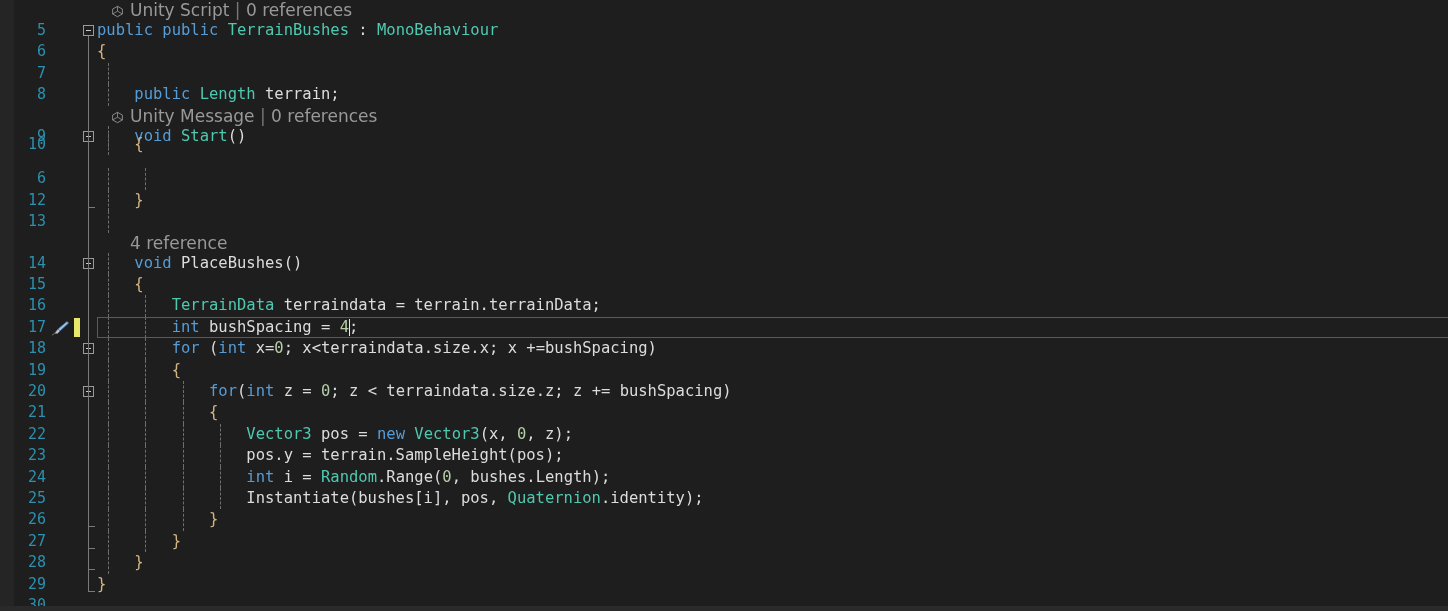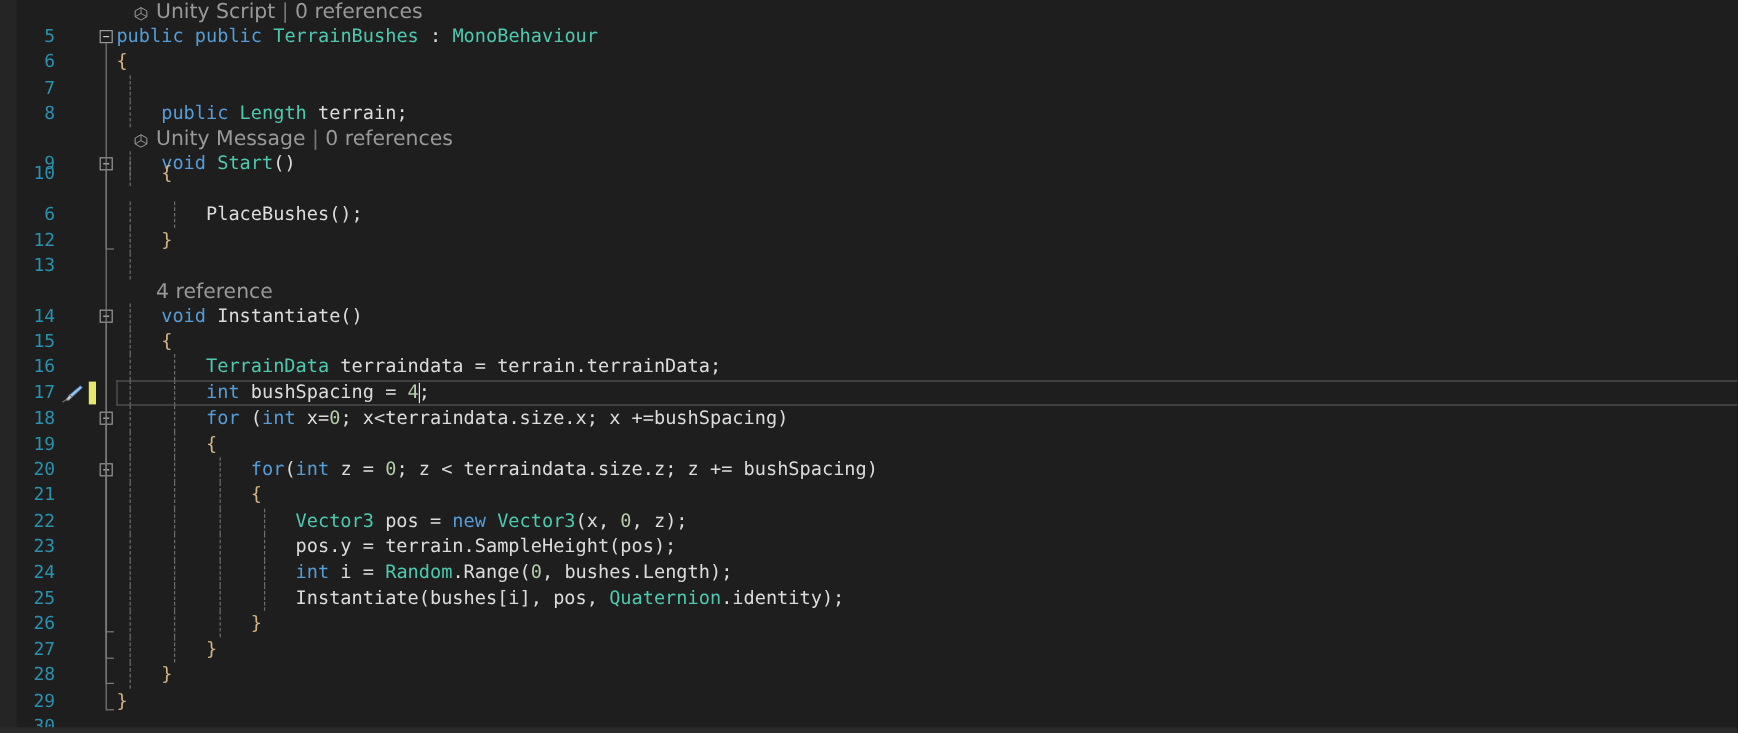--- a/index.html
+++ b/index.html
@@ -105,25 +105,25 @@
       <div class="row" style="position: absolute; top: 20px; left: 0px; width: 1448px;"><span class="lnum">5</span><span class="foldbox"></span><span class="code"><span class="kw">public</span><span class="punc"> </span><span class="kw">public</span><span class="punc"> </span><span class="type">TerrainBushes</span><span class="punc"> : </span><span class="type">MonoBehaviour</span></span></div>
       <div class="row" style="position: absolute; top: 41.4px; left: 0px; width: 1448px;"><span class="lnum">6</span><span class="code"><span class="brace">{</span></span></div>
       <div class="row" style="position: absolute; top: 62.8px; left: 0px; width: 1448px;"><span class="lnum">7</span><span class="guide" style="left:108px"></span></div>
       <div class="row" style="position: absolute; top: 84.2px; left: 0px; width: 1448px;"><span class="lnum">8</span><span class="guide" style="left:108px"></span><span class="code"><span class="punc">    </span><span class="kw">public</span><span class="punc"> </span><span class="type">Length</span><span class="punc"> terrain;</span></span></div>
       <div class="row codelens" style="top: 105.6px; position: absolute; left: 0px; width: 1448px;"><span class="cl-icon"><svg width="13" height="13" viewBox="0 0 16 16">
             <polygon points="8,1.6 14,5 14,11 8,14.4 2,11 2,5" fill="none" stroke="#A0A0A0" stroke-width="1"></polygon>
             <path d="M8 1.6 L8 7.6 M8 7.6 L2 11 M8 7.6 L14 11" stroke="#A0A0A0" stroke-width="0.9" fill="none"></path>
           </svg></span><span class="cl-text" style="left:130px">Unity Message <span class="cl-sep">|</span> 0 references</span></div>
       <div class="row" style="position: absolute; top: 125.6px; left: 0px; width: 1448px;"><span class="lnum">9</span><span class="foldbox"></span><span class="guide" style="left:108px"></span><span class="code"><span class="punc">    </span><span class="kw">void</span><span class="punc"> </span><span class="type">Start</span><span class="punc">()</span></span></div>
       <div class="row" style="position: absolute; top: 134px; left: 0px; width: 1448px;"><span class="lnum">10</span><span class="guide" style="left:108px"></span><span class="code"><span class="punc">    </span><span class="brace">{</span></span></div>
-      <div class="row" style="position: absolute; top: 168.4px; left: 0px; width: 1448px;"><span class="lnum">6</span><span class="guide" style="left:108px"></span><span class="guide" style="left:145.28px"></span><span class="code"><span class="punc">        PlaceBushes();</span></span></div>
+      <div class="row" style="position: absolute; top: 168.4px; left: 0px; width: 1448px;"><span class="lnum">6</span><span class="guide" style="left:108px"></span><span class="guide" style="left:145.28px"></span></div>
       <div class="row" style="position: absolute; top: 189.8px; left: 0px; width: 1448px;"><span class="lnum">12</span><span class="guide" style="left:108px"></span><span class="code"><span class="punc">    </span><span class="brace">}</span></span></div>
       <div class="row" style="position: absolute; top: 211.2px; left: 0px; width: 1448px;"><span class="lnum">13</span><span class="guide" style="left:108px"></span><span class="code"></span></div>
       <div class="row codelens" style="top: 232.6px; position: absolute; left: 0px; width: 1448px;"><span class="cl-text" style="left:130px">4 reference</span></div>
-      <div class="row" style="position: absolute; top: 252.6px; left: 0px; width: 1448px; text-decoration: underline;"><span class="lnum">14</span><span class="foldbox"></span><span class="guide" style="left:108px"></span><span class="code"><span class="punc">    </span><span class="kw">void</span><span class="punc"> Instantiate()</span></span></div>
+      <div class="row" style="position: absolute; top: 252.6px; left: 0px; width: 1448px; text-decoration: underline;"><span class="lnum">14</span><span class="foldbox"></span><span class="guide" style="left:108px"></span><span class="code"><span class="punc">    </span><span class="kw">void</span><span class="punc"> PlaceBushes()</span></span></div>
       <div class="row" style="position: absolute; top: 274px; left: 0px; width: 1448px;"><span class="lnum">15</span><span class="guide" style="left:108px"></span><span class="code"><span class="punc">    </span><span class="brace">{</span></span></div>
       <div class="row" style="position: absolute; top: 295.4px; left: 0px; width: 1448px;"><span class="lnum">16</span><span class="guide" style="left:108px"></span><span class="guide" style="left:145.28px"></span><span class="code"><span class="punc">        </span><span class="type">TerrainData</span><span class="punc"> terraindata = terrain.terrainData;</span></span></div>
       <div class="row" style="position: absolute; top: 316.8px; left: 0px; width: 1448px;"><span class="lnum">17</span><span class="brush-icon"><svg width="20" height="16" viewBox="0 0 20 16">
             <path d="M17 1.5 L18.6 3.1 L10 11 L8 9 Z" fill="#9CC3E5" stroke="#3E6E9E" stroke-width="0.8"></path>
             <path d="M8 9 L10 11 L7.5 13.5 L4.5 13.5 Z" fill="#C9C9C9" stroke="#6E6E6E" stroke-width="0.8"></path>
             <path d="M4.5 13.5 L2 15.2" stroke="#6E6E6E" stroke-width="1"></path>
           </svg></span><span class="changebar"></span><span class="guide" style="left:108px"></span><span class="guide" style="left:145.28px"></span><span class="curline-box"></span><span class="code"><span class="punc">        </span><span class="kw">int</span><span class="punc"> bushSpacing = </span><span class="num">4</span><span class="punc">;</span></span><span class="caret" style="left:348.64px"></span></div>
       <div class="row" style="position: absolute; top: 338.2px; left: 0px; width: 1448px;"><span class="lnum">18</span><span class="foldbox"></span><span class="guide" style="left:108px"></span><span class="guide" style="left:145.28px"></span><span class="code"><span class="punc">        </span><span class="kw">for</span><span class="punc"> (</span><span class="kw">int</span><span class="punc"> x=</span><span class="num">0</span><span class="punc">; x&lt;terraindata.size.x; x +=bushSpacing)</span></span></div>
       <div class="row" style="position: absolute; top: 359.6px; left: 0px; width: 1448px;"><span class="lnum">19</span><span class="guide" style="left:108px"></span><span class="guide" style="left:145.28px"></span><span class="code"><span class="punc">        </span><span class="brace">{</span></span></div>
       <div class="row" style="position: absolute; top: 381px; left: 0px; width: 1448px;"><span class="lnum">20</span><span class="foldbox"></span><span class="guide" style="left:108px"></span><span class="guide" style="left:145.28px"></span><span class="guide" style="left:182.56px"></span><span class="code"><span class="punc">            </span><span class="kw">for</span><span class="punc">(</span><span class="kw">int</span><span class="punc"> z = </span><span class="num">0</span><span class="punc">; z &lt; terraindata.size.z; z += bushSpacing)</span></span></div>

